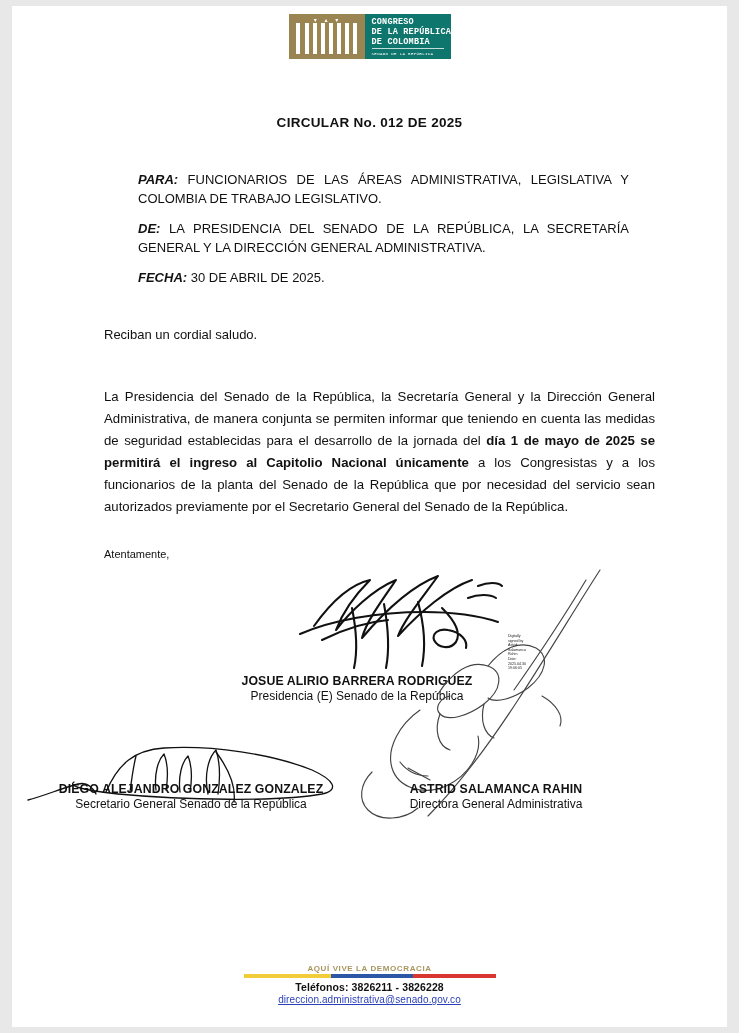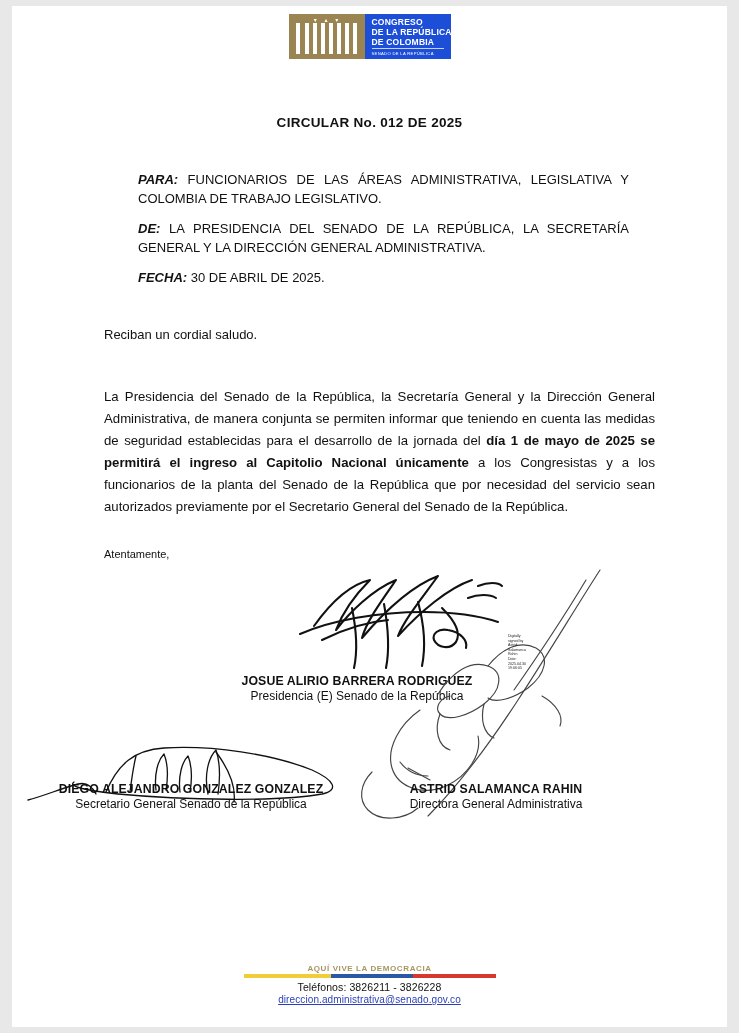--- a/index.html
+++ b/index.html
@@ -61,28 +61,29 @@
     left: 8px;
     right: 6px;
     height: 8px;
     color: #ffffff;
     font-size: 6px;
     letter-spacing: 3px;
     text-align: center;
     line-height: 8px;
   }
   .logo-text {
-    background: #1d4ed8;
+    background: #0f766e;
     color: #ffffff;
     padding: 5px 7px 3px 7px;
     width: 86px;
     box-sizing: border-box;
     display: flex;
     flex-direction: column;
     justify-content: center;
+    font-family: Liberation Mono, monospace;
   }
   .logo-text .l1, .logo-text .l2, .logo-text .l3 {
     font-size: 8.5px;
     font-weight: bold;
     line-height: 10px;
     letter-spacing: 0.2px;
     white-space: nowrap;
   }
   .logo-text .l4 {
     font-size: 4.2px;
@@ -198,21 +199,21 @@
     width: 252px;
     height: 4px;
     margin: 0 auto 3px auto;
     display: flex;
   }
   .tricolor .y { flex: 1.06; background: #f2cd3a; }
   .tricolor .b { flex: 1;    background: #2c56a6; }
   .tricolor .r { flex: 1;    background: #d7372f; }
   .footer .phones {
     font-size: 10.5px;
-    font-weight: normal;
+    font-weight: bold;
     color: #111;
     letter-spacing: .1px;
   }
   .footer .email {
     font-size: 10px;
     color: #2a3fb8;
     text-decoration: underline;
     letter-spacing: .1px;
     margin-top: 1px;
   }

